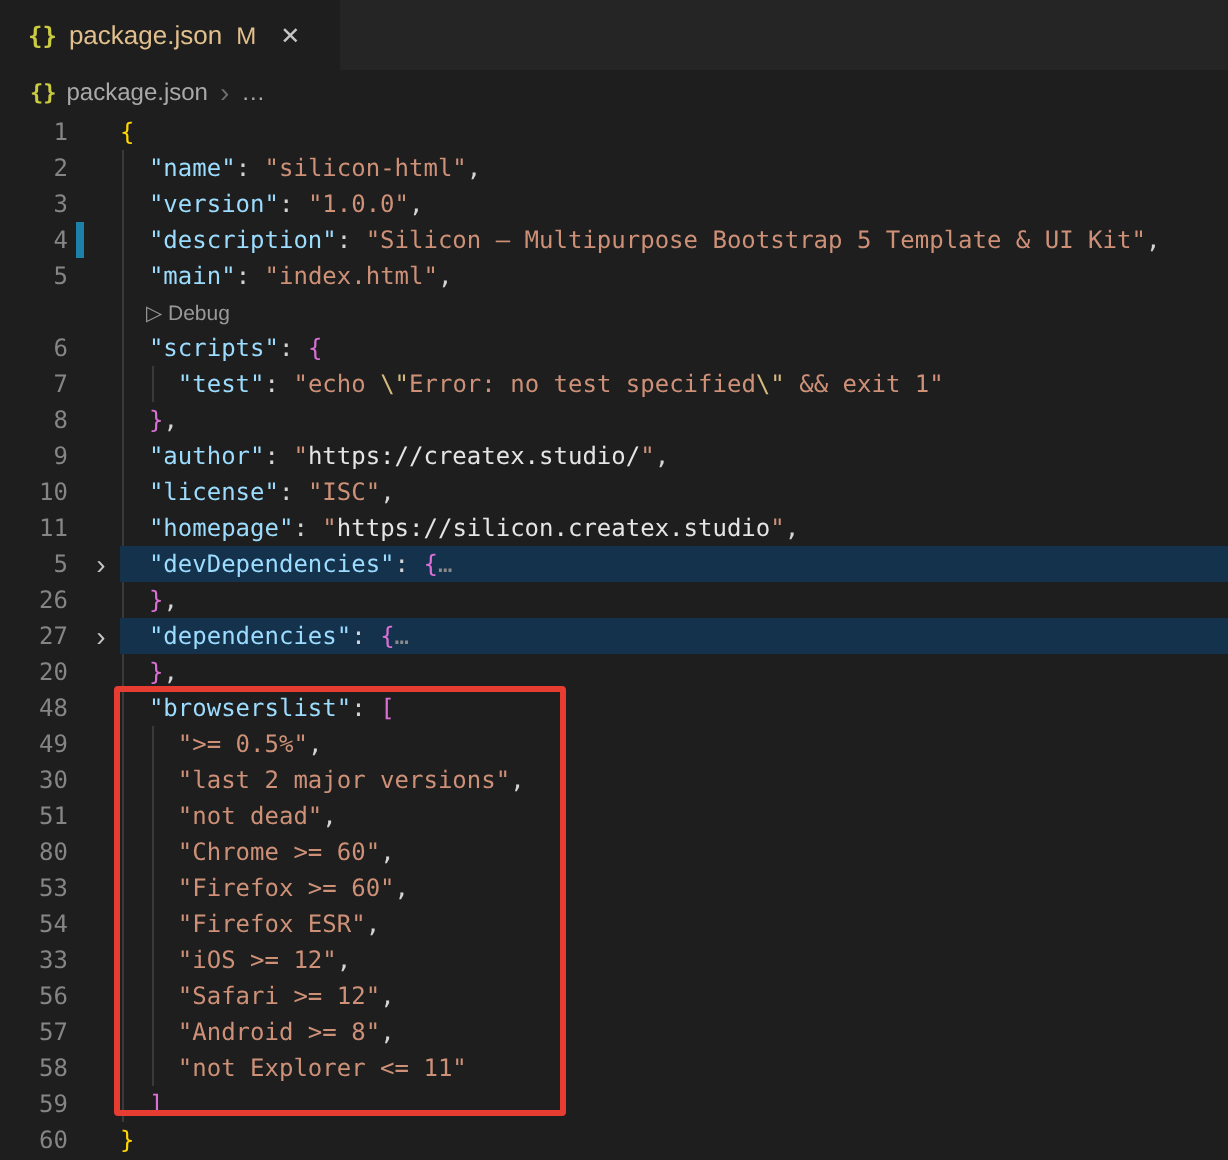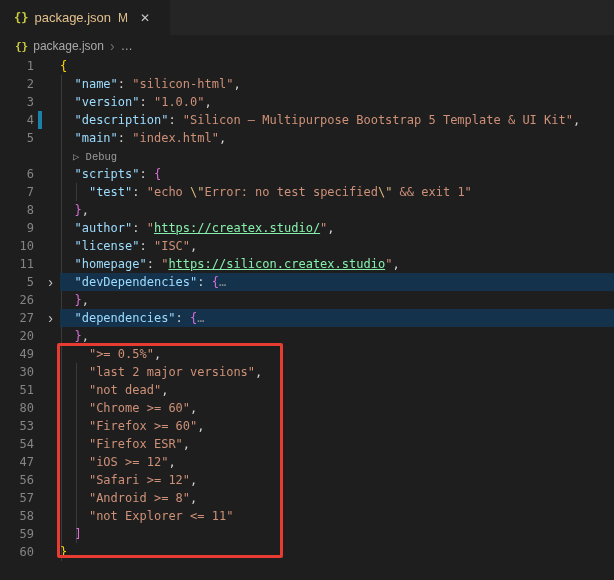--- a/index.html
+++ b/index.html
@@ -27,30 +27,30 @@
   .editor { position:absolute; top:57px; left:0; right:0; bottom:0; background:#1e1e1e;
             font-family:"DejaVu Sans Mono", monospace; font-size:12px; }
   .row { position:relative; height:18px; line-height:18px; white-space:pre; }
   .row.hl::before { content:""; position:absolute; left:60px; right:0; top:0; bottom:0;
                     background:#15324d; z-index:0; }
   .ln { position:absolute; left:0; top:0; width:34px; text-align:right; color:#858585; z-index:1; }
   .mod-marker { position:absolute; left:38px; top:0; bottom:0; width:4px; background:#1b81a8; z-index:1; }
   .fold-ic { position:absolute; left:43px; top:0; width:15px; text-align:center; color:#c5c5c5;
              font-family:"Liberation Sans", sans-serif; font-size:14px; cursor:pointer; z-index:2; }
   .code { position:absolute; left:60px; top:0; z-index:1; }
-  .lens-text { position:absolute; left:73px; top:1px; font-family:Liberation Mono, monospace;
+  .lens-text { position:absolute; left:73px; top:1px; font-family:Liberation Sans, sans-serif;
                font-size:10.5px; color:#999999; cursor:pointer; }
 
   .tk-p { color:#d4d4d4; }
   .tk-k { color:#9cdcfe; }
   .tk-s { color:#ce9178; }
   .tk-e { color:#d7ba7d; }
   .tk-y { color:#ffd700; }
   .tk-m { color:#da70d6; }
-  .tk-u { color:#86efac; text-decoration:underline; }
+  .tk-u { color:#e5e5e5; }
   .tk-f { color:#8a8a8a; letter-spacing:-2px; }
 
   .guide { position:absolute; width:1px; background:#3a3a3a; z-index:0; }
   .annotation { position:absolute; left:57px; top:286px; width:226px; height:215px;
                 border:3px solid #e63c32; border-radius:2px; z-index:5; pointer-events:none; }
 </style>
 </head>
 <body>
 
 <div class="window">
@@ -84,27 +84,28 @@
       <div class="row"><span class="ln">6</span><span class="code"><span class="tk-p">  </span><span class="tk-k">"scripts"</span><span class="tk-p">: </span><span class="tk-m">{</span></span></div>
       <div class="row"><span class="ln">7</span><span class="code"><span class="tk-p">    </span><span class="tk-k">"test"</span><span class="tk-p">: </span><span class="tk-s">"echo </span><span class="tk-e">\"</span><span class="tk-s">Error: no test specified</span><span class="tk-e">\"</span><span class="tk-s"> &amp;&amp; exit 1"</span></span></div>
       <div class="row"><span class="ln">8</span><span class="code"><span class="tk-p">  </span><span class="tk-m">}</span><span class="tk-p">,</span></span></div>
       <div class="row"><span class="ln">9</span><span class="code"><span class="tk-p">  </span><span class="tk-k">"author"</span><span class="tk-p">: </span><span class="tk-s">"</span><span class="tk-u">https://createx.studio/</span><span class="tk-s">"</span><span class="tk-p">,</span></span></div>
       <div class="row"><span class="ln">10</span><span class="code"><span class="tk-p">  </span><span class="tk-k">"license"</span><span class="tk-p">: </span><span class="tk-s">"ISC"</span><span class="tk-p">,</span></span></div>
       <div class="row"><span class="ln">11</span><span class="code"><span class="tk-p">  </span><span class="tk-k">"homepage"</span><span class="tk-p">: </span><span class="tk-s">"</span><span class="tk-u">https://silicon.createx.studio</span><span class="tk-s">"</span><span class="tk-p">,</span></span></div>
       <div class="row hl"><span class="ln">5</span><span class="fold-ic">›</span><span class="code"><span class="tk-p">  </span><span class="tk-k">"devDependencies"</span><span class="tk-p">: </span><span class="tk-m">{</span><span class="tk-f">…</span></span></div>
       <div class="row"><span class="ln">26</span><span class="code"><span class="tk-p">  </span><span class="tk-m">}</span><span class="tk-p">,</span></span></div>
       <div class="row hl"><span class="ln">27</span><span class="fold-ic">›</span><span class="code"><span class="tk-p">  </span><span class="tk-k">"dependencies"</span><span class="tk-p">: </span><span class="tk-m">{</span><span class="tk-f">…</span></span></div>
       <div class="row"><span class="ln">20</span><span class="code"><span class="tk-p">  </span><span class="tk-m">}</span><span class="tk-p">,</span></span></div>
+      <div class="row"><span class="ln">48</span><span class="code"><span class="tk-p">  </span><span class="tk-k">"browserslist"</span><span class="tk-p">: </span><span class="tk-m">[</span></span></div>
       <div class="row"><span class="ln">49</span><span class="code"><span class="tk-p">    </span><span class="tk-s">"&gt;= 0.5%"</span><span class="tk-p">,</span></span></div>
       <div class="row"><span class="ln">30</span><span class="code"><span class="tk-p">    </span><span class="tk-s">"last 2 major versions"</span><span class="tk-p">,</span></span></div>
       <div class="row"><span class="ln">51</span><span class="code"><span class="tk-p">    </span><span class="tk-s">"not dead"</span><span class="tk-p">,</span></span></div>
       <div class="row"><span class="ln">80</span><span class="code"><span class="tk-p">    </span><span class="tk-s">"Chrome &gt;= 60"</span><span class="tk-p">,</span></span></div>
       <div class="row"><span class="ln">53</span><span class="code"><span class="tk-p">    </span><span class="tk-s">"Firefox &gt;= 60"</span><span class="tk-p">,</span></span></div>
       <div class="row"><span class="ln">54</span><span class="code"><span class="tk-p">    </span><span class="tk-s">"Firefox ESR"</span><span class="tk-p">,</span></span></div>
-      <div class="row"><span class="ln">47</span><span class="code"><span class="tk-p">    </span><span class="tk-s">"iOS &gt;= 12"</span><span class="tk-p">,</span></span></div>
+      <div class="row"><span class="ln">33</span><span class="code"><span class="tk-p">    </span><span class="tk-s">"iOS &gt;= 12"</span><span class="tk-p">,</span></span></div>
       <div class="row"><span class="ln">56</span><span class="code"><span class="tk-p">    </span><span class="tk-s">"Safari &gt;= 12"</span><span class="tk-p">,</span></span></div>
       <div class="row"><span class="ln">57</span><span class="code"><span class="tk-p">    </span><span class="tk-s">"Android &gt;= 8"</span><span class="tk-p">,</span></span></div>
       <div class="row"><span class="ln">58</span><span class="code"><span class="tk-p">    </span><span class="tk-s">"not Explorer &lt;= 11"</span></span></div>
       <div class="row"><span class="ln">59</span><span class="code"><span class="tk-p">  </span><span class="tk-m">]</span></span></div>
       <div class="row"><span class="ln">60</span><span class="code"><span class="tk-y">}</span></span></div>
       <div class="annotation"></div>
   </div>
 
 </div>
 

